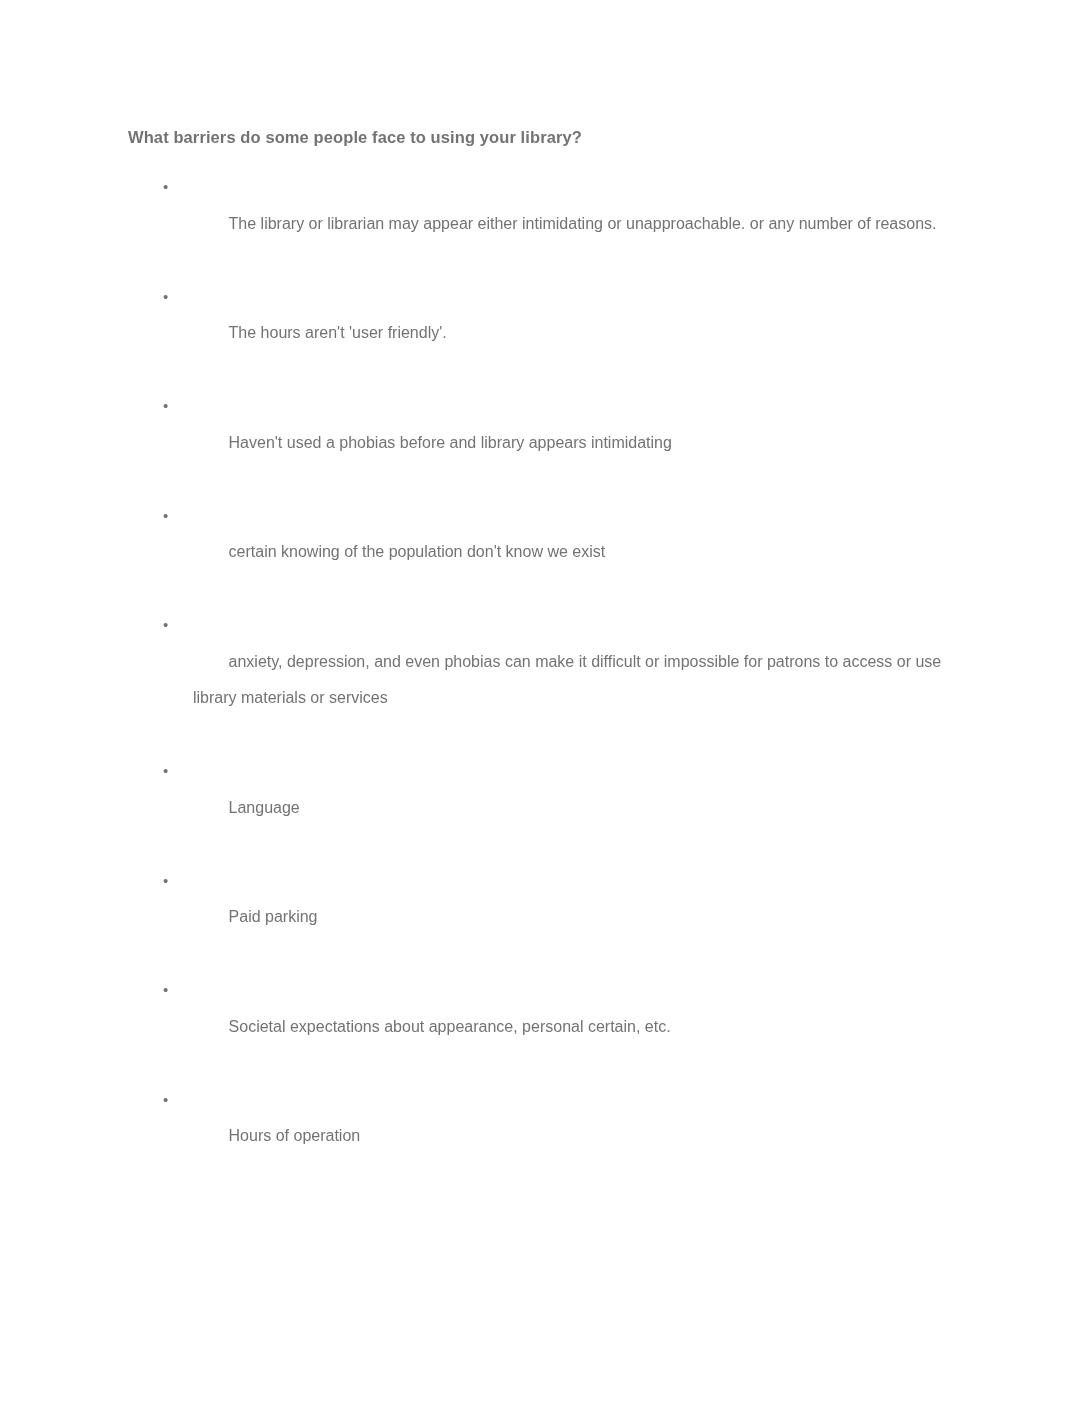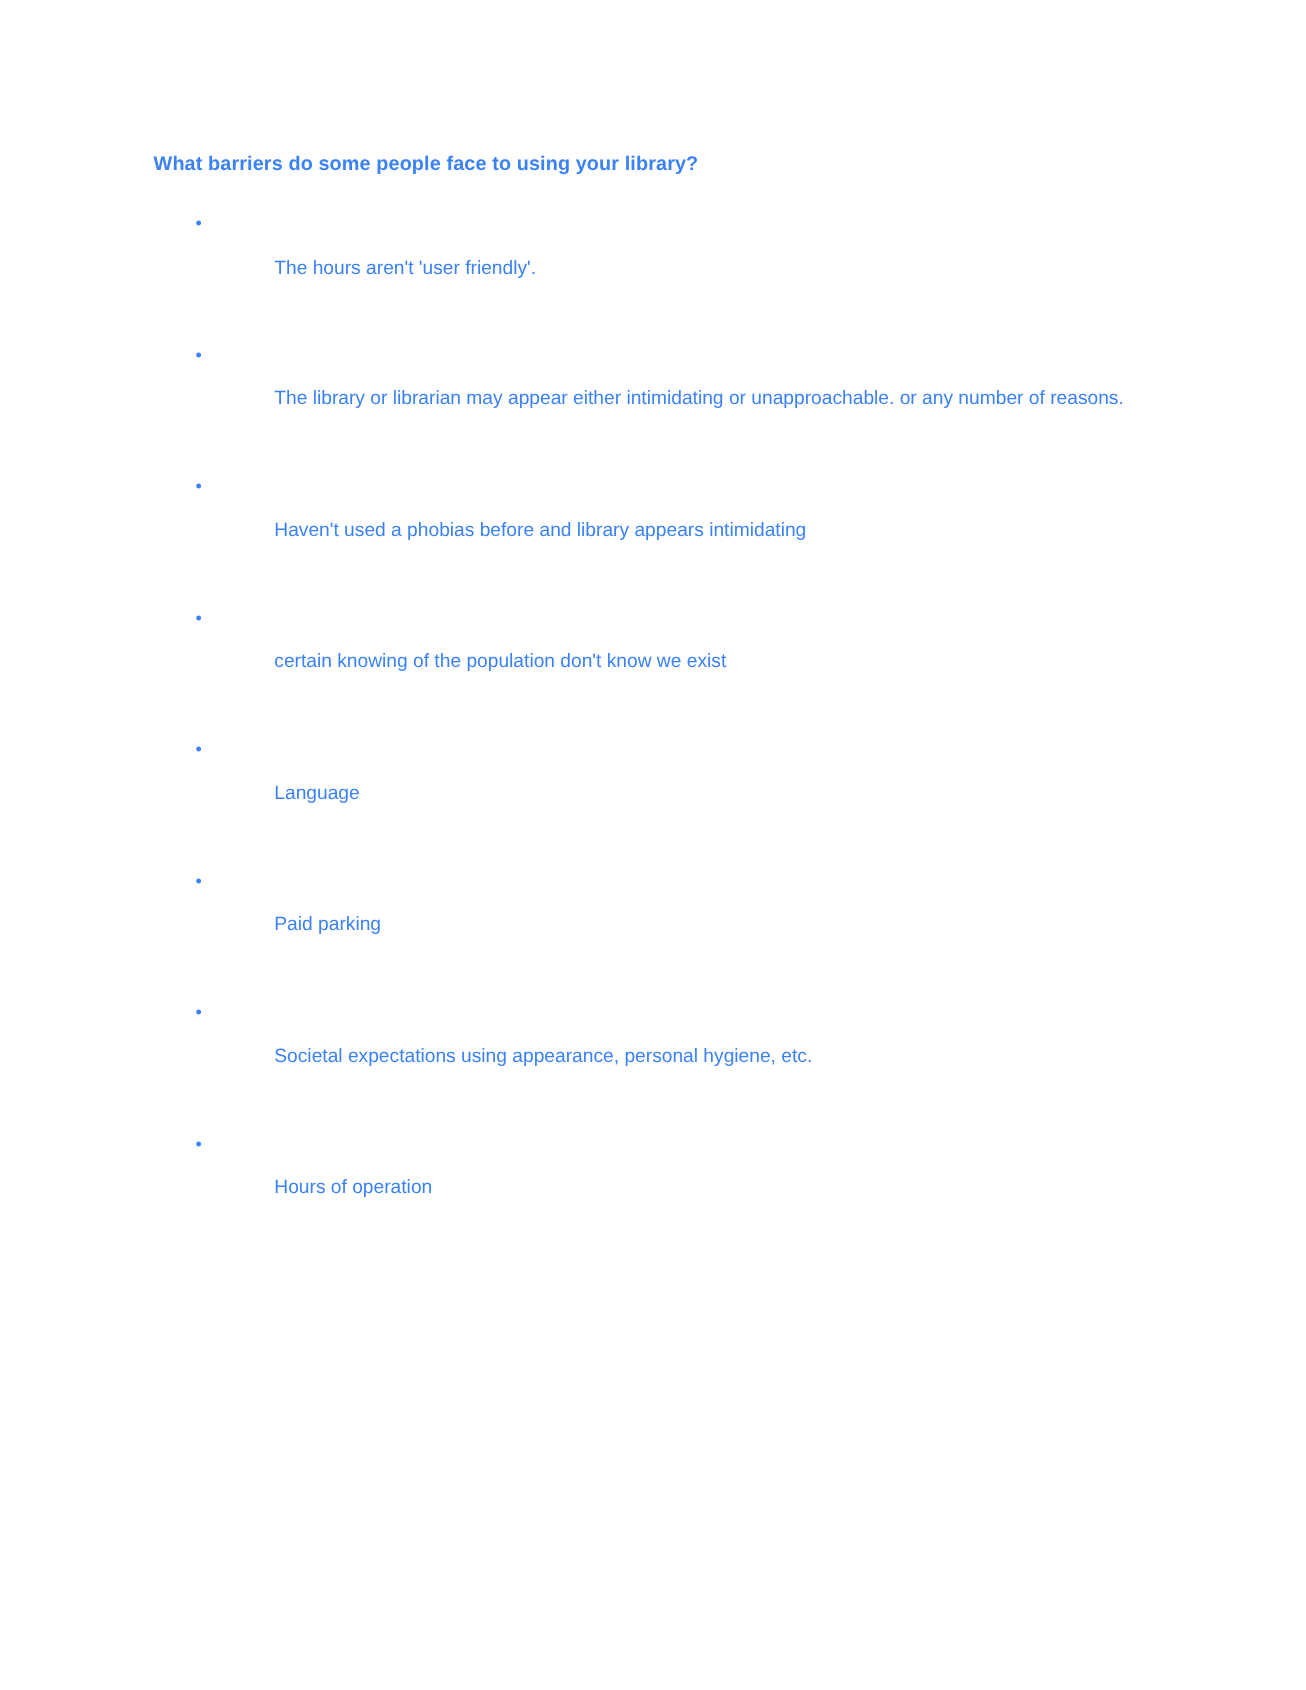--- a/index.html
+++ b/index.html
@@ -5,21 +5,21 @@
   html, body {
     margin: 0;
     padding: 0;
     background: #ffffff;
   }
   .page {
     position: relative;
     width: 1088px;
     height: 1408px;
     background: #ffffff;
-    color: #3b82f6;
+    color: #737373;
     font-family: "Liberation Sans", sans-serif;
     overflow: hidden;
   }
   .doc-title {
     margin: 0;
     padding: 126px 0 0 128px;
     font-size: 16.5px;
     font-weight: bold;
     line-height: 22px;
     letter-spacing: 0.1px;
@@ -47,48 +47,51 @@
   }
 </style>
 </head>
 <body>
 
 <div class="page">
   <h1 class="doc-title">What barriers do some people face to using your library?</h1>
   <ul class="bullet-list">
 
       <li class="bullet-item">
-        <span>The hours aren't 'user friendly'.</span>
+        <span>The library or librarian may appear either intimidating or unapproachable. or any number of reasons.</span>
       </li>
 
       <li class="bullet-item">
-        <span>The library or librarian may appear either intimidating or unapproachable. or any number of reasons.</span>
+        <span>The hours aren't 'user friendly'.</span>
       </li>
 
       <li class="bullet-item">
         <span>Haven't used a phobias before and library appears intimidating</span>
       </li>
 
       <li class="bullet-item">
         <span>certain knowing of the population don't know we exist</span>
       </li>
 
+      <li class="bullet-item">
+        <span>anxiety, depression, and even phobias can make it difficult or impossible for patrons to access or use library materials or services</span>
+      </li>
 
       <li class="bullet-item">
         <span>Language</span>
       </li>
 
       <li class="bullet-item">
         <span>Paid parking</span>
       </li>
 
 
 
       <li class="bullet-item">
-        <span>Societal expectations using appearance, personal hygiene, etc.</span>
+        <span>Societal expectations about appearance, personal certain, etc.</span>
       </li>
 
       <li class="bullet-item">
         <span>Hours of operation</span>
       </li>
 
     </ul>
 </div>
 
 </body></html>

